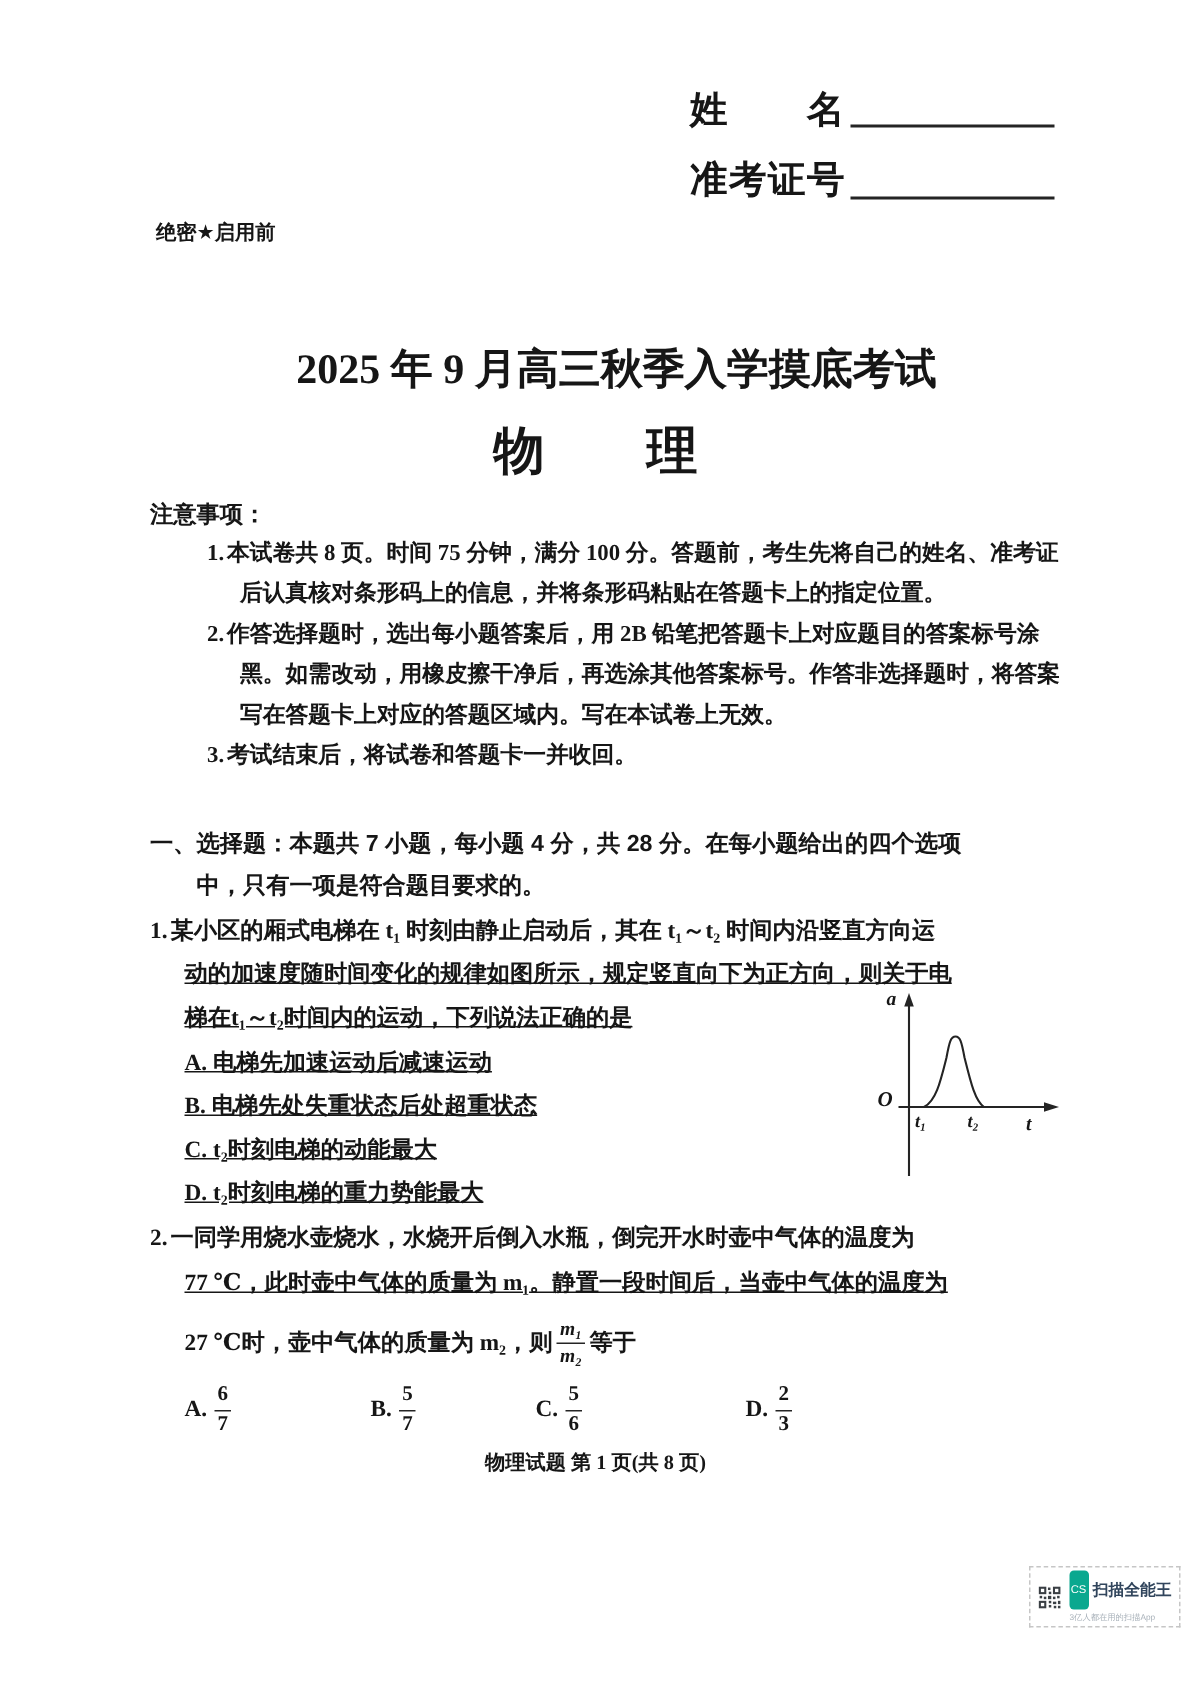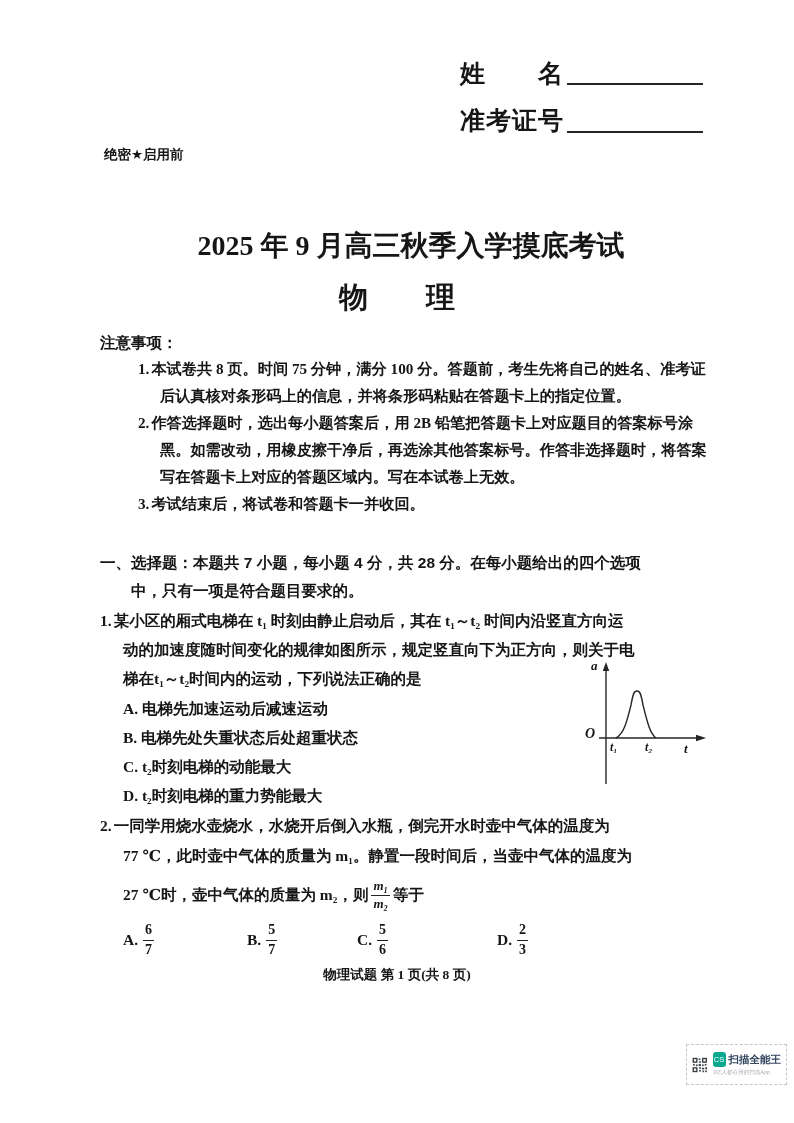--- a/index.html
+++ b/index.html
@@ -13,34 +13,34 @@
   
   .name-block { position:absolute; left:460px; top:58px; }
   .nrow { display:flex; align-items:flex-end; margin-bottom:16px; }
   .nlabel { font-size:25px; font-weight:700; line-height:1.25; letter-spacing:1px; }
   .nline { display:inline-block; width:136px; height:2px; background:#242424; margin-left:3px; margin-bottom:4px; }
 
   .secrecy { position:absolute; left:104px; top:146px; font-size:13.5px; font-weight:700; }
 
   .title1 { position:absolute; top:188px; left:0; width:100%; text-align:center; font-size:26px; font-weight:700; letter-spacing:3px; }
   .title2 { position:absolute; top:227px; left:14px; width:100%; text-align:center; font-size:28px; font-weight:700; }
-  .subject { position:absolute; top:278px; left:0; width:100%; text-align:center; font-size:29px; font-weight:700; }
+  .subject { position:absolute; top:278px; left:0; width:100%; text-align:center; font-size:34px; font-weight:700; }
 
   .notice-head { position:absolute; left:100px; top:333px; font-size:15.5px; font-weight:700; }
   .notice-body { position:absolute; left:100px; top:356px; font-size:15.2px; font-weight:600; line-height:26.9px; }
   .bl { white-space:nowrap; }
   .ind1 { padding-left:38px; }
   .ind2 { padding-left:60px; }
   .num { margin-right:2px; }
 
   .section-head { position:absolute; left:100px; top:549px; font-size:15.5px; font-weight:700; line-height:27.6px; }
   .sec2 { padding-left:31px; }
 
   .q1 { position:absolute; left:100px; top:606px; font-size:15.5px; font-weight:600; line-height:29.2px; }
-  .qind { padding-left:23px; }
+  .qind { padding-left:23px;text-decoration:underline; }
 
   .q2 { position:absolute; left:100px; top:811px; font-size:15.5px; font-weight:600; }
   .q2 .ql { line-height:29.5px; white-space:nowrap; }
   .q2l3 { display:flex; align-items:center; height:46px; padding-left:23px; margin-top:2px; white-space:nowrap; }
 
   .frac { display:inline-flex; flex-direction:column; align-items:center; font-size:13px; line-height:1.3; margin:0 3px; font-weight:600; }
   .fnum { border-bottom:1.4px solid #242424; padding:0 2px; }
   .mi { font-style:italic; }
 
   .opt-row { position:absolute; left:123px; top:918px; height:44px; font-size:15.5px; font-weight:600; }
@@ -60,21 +60,21 @@
   .gl-t1 { left:27px; top:82px; font-size:12px; }
   .gl-t2 { left:62px; top:82px; font-size:12px; }
   .gl-t  { left:101px; top:83px; }
 
   
   .wm { position:absolute; left:686px; top:1044px; width:101px; height:41px;
         border:1px dashed #c6c6c6; background:#fff; display:flex; align-items:center;
         padding:3px 5px; gap:5px; }
   .wm-right { display:flex; flex-direction:column; gap:1px; }
   .wm-row { display:flex; align-items:center; gap:3px; }
-  .cs-badge { width:13px; height:15px; background:#0aa88f; color:#fff; border-radius:3px;
+  .cs-badge { width:13px; height:26px; background:#0aa88f; color:#fff; border-radius:3px;
         font-size:7.5px; font-weight:400; display:flex; align-items:center; justify-content:center;text-align:right; }
   .wm-title { font-size:10.5px; font-weight:700; color:#31455c; white-space:nowrap; }
   .wm-sub { font-size:6.5px; color:#a8b1b9; white-space:nowrap; transform:scale(.85); transform-origin:left center; }
 </style>
 </head>
 <body>
 
 <div class="page">
 
   <div class="name-block">

